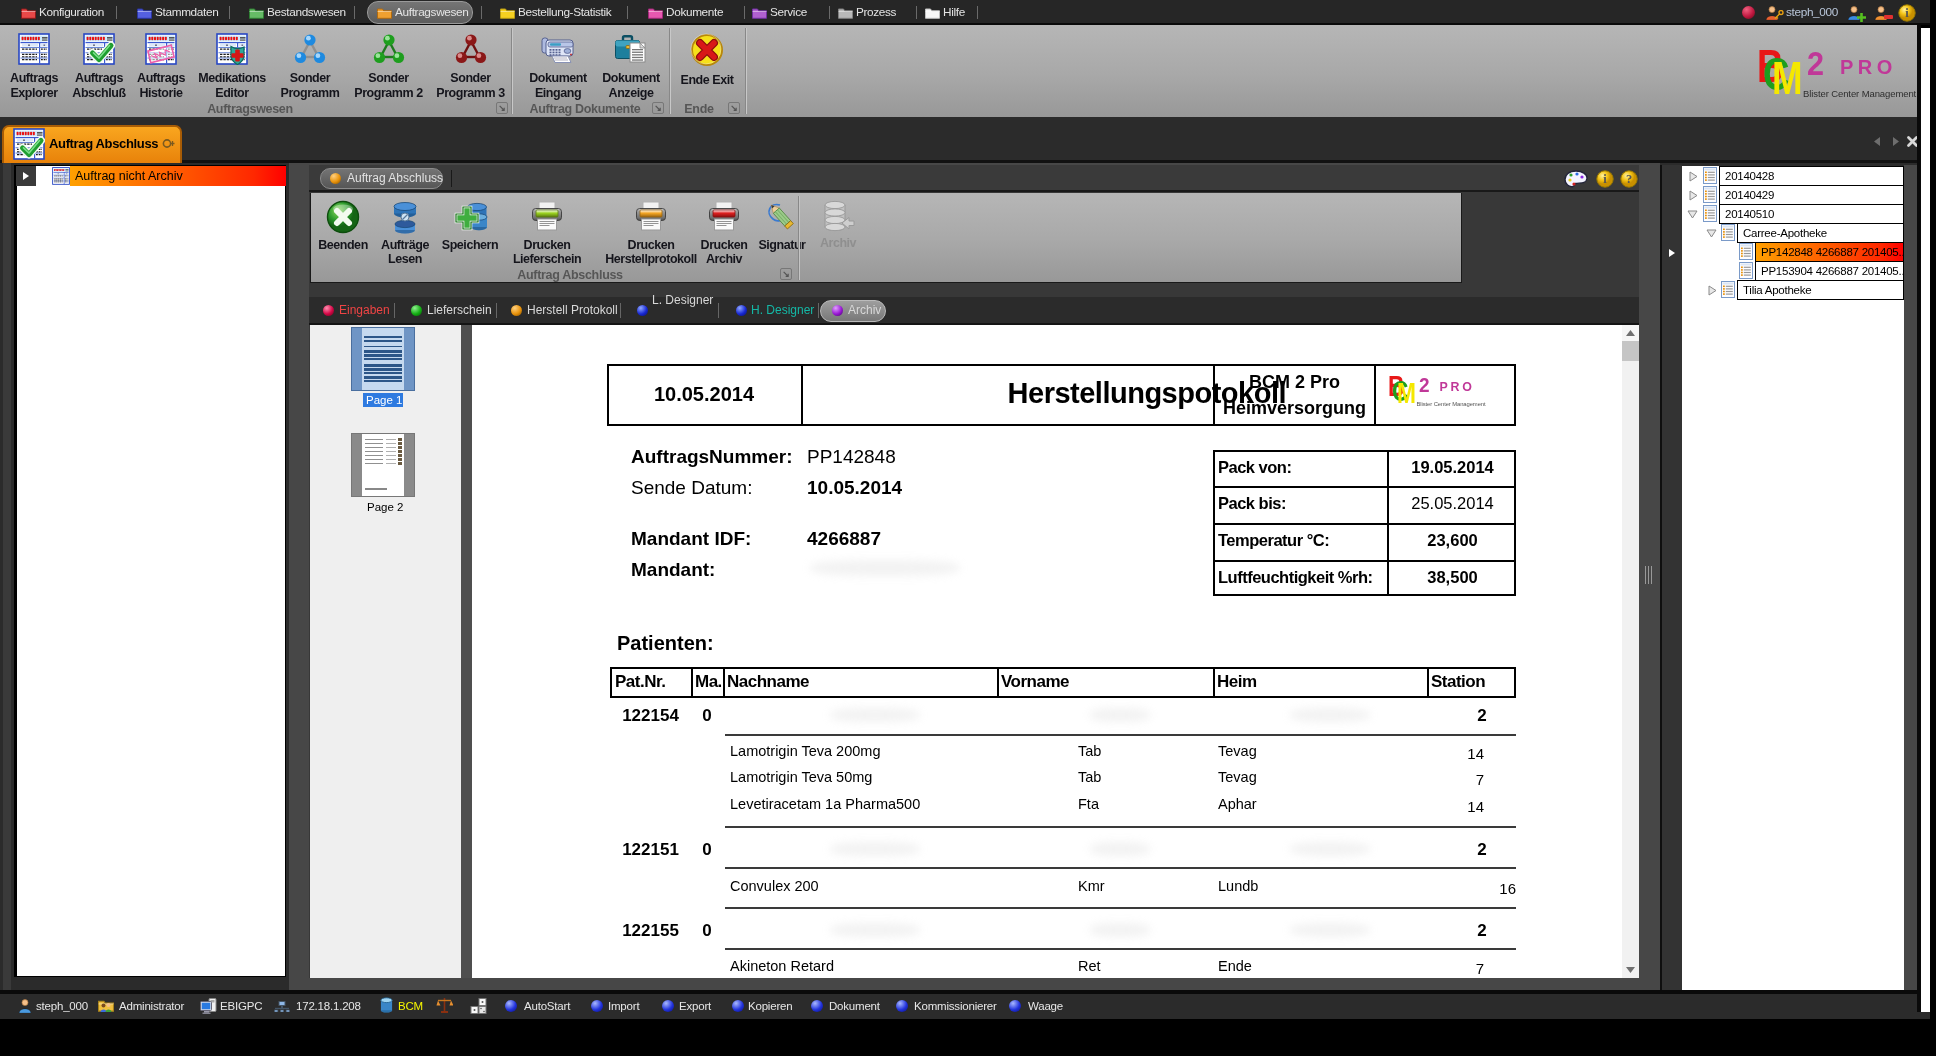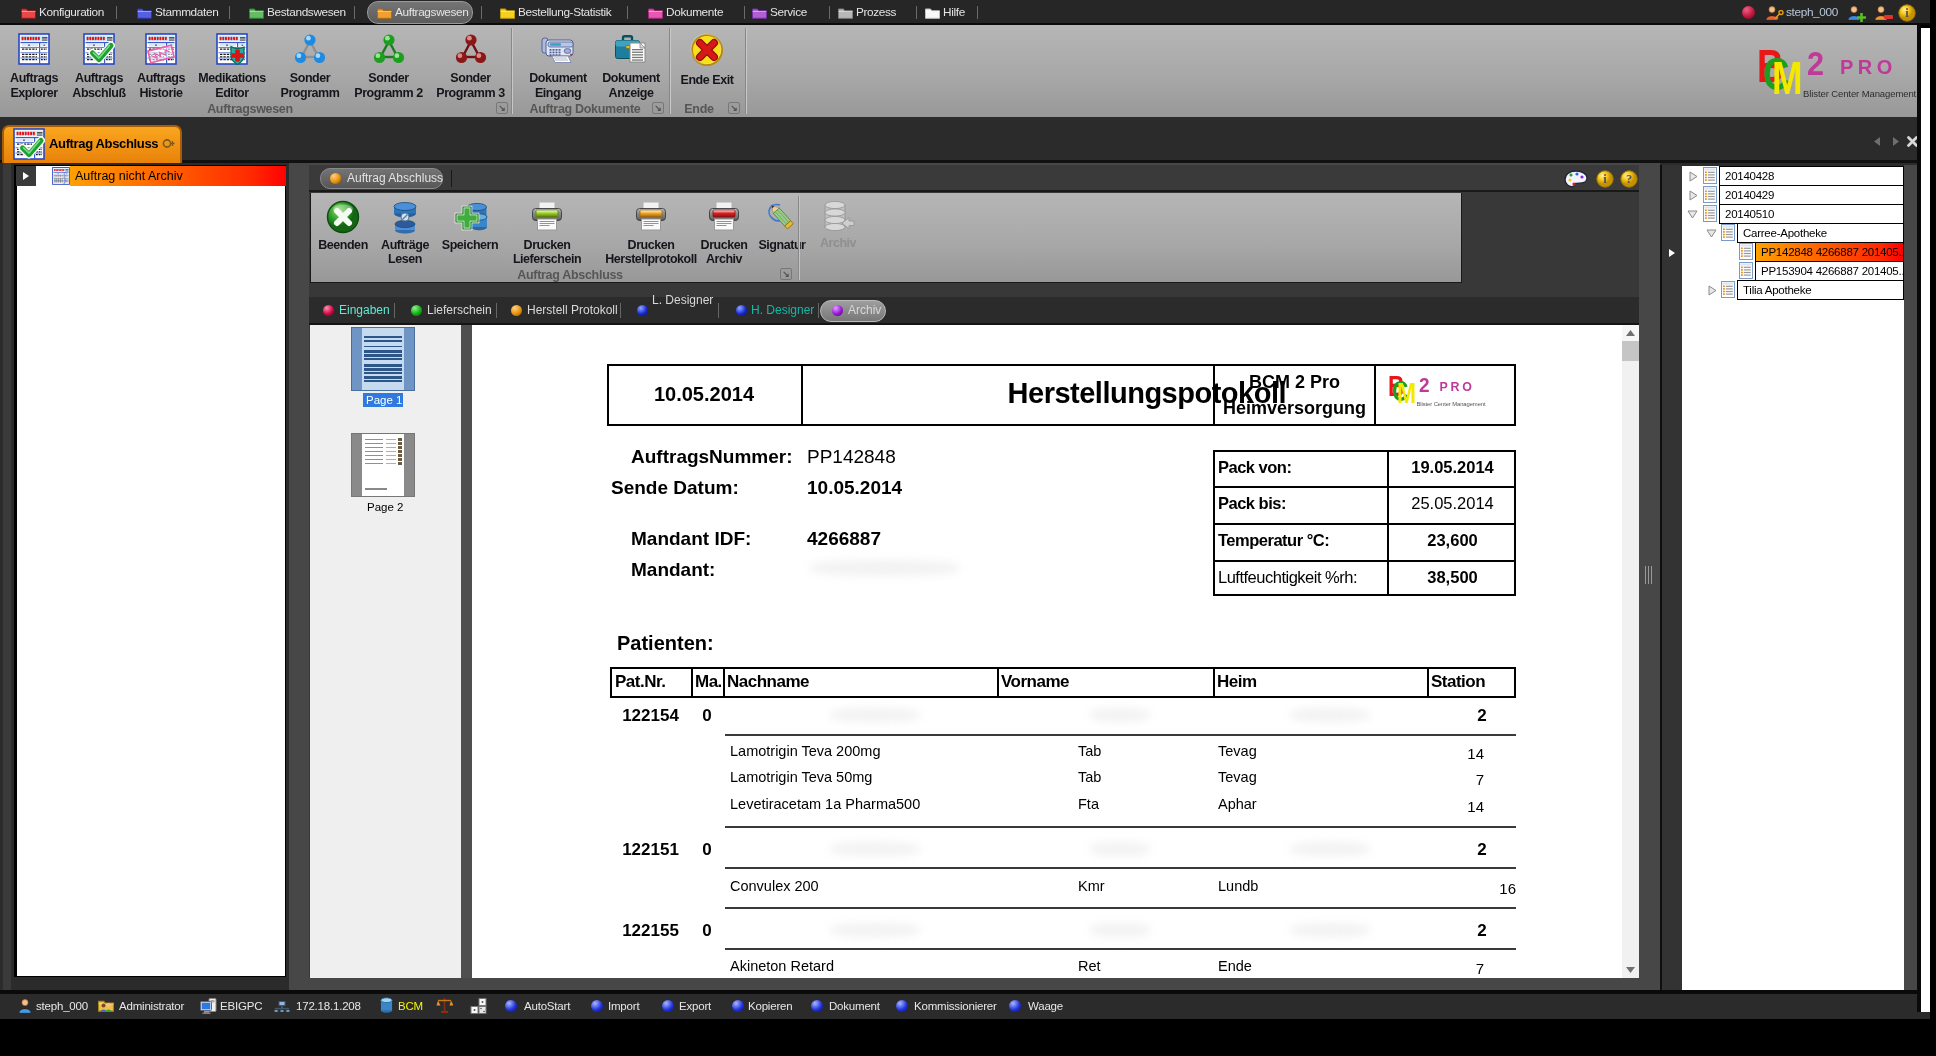--- a/index.html
+++ b/index.html
@@ -582,21 +582,21 @@
       <ellipse cx="14" cy="27" rx="10" ry="3.6" fill="#d8d8d8" stroke="#9a9a9a" stroke-width="0.9"></ellipse>
       <path d="M21,23 l7,-5.5 v3.5 h5 v4.5 h-5 v3.5 z" fill="#cecece" stroke="#9a9a9a"></path>
     </svg>Archiv</div>
 <div class="grplab" style="left:500px;top:268px;width:140px">Auftrag Abschluss</div>
 <div class="dlaunch" style="left:780px;top:268px">↘</div>
 <div class="a" style="left:798px;top:196px;width:1px;height:84px;background:#888"></div>
 <div class="a" style="left:799px;top:196px;width:1px;height:84px;background:#c4c4c4"></div>
 <div class="a" style="left:309px;top:297px;width:1330px;height:28px;background:#2b2b2b;border-bottom:2px solid #141414"></div>
 <div class="a" style="left:820px;top:300px;width:66px;height:22px;background:linear-gradient(#9e9e9e,#787878);border:1px solid #bbb;border-radius:11px"></div>
 <div class="sp" style="left:323px;top:305px;width:11px;height:11px;background:radial-gradient(circle at 34% 28%, #ff8fb0, #d40646 55%, #600318)"></div>
-<div class="vtab" style="left:339px;top:303px;color:#5eead4">Eingaben</div>
+<div class="vtab" style="left:339px;top:303px;color:#ef4444">Eingaben</div>
 <div class="sp" style="left:411px;top:305px;width:11px;height:11px;background:radial-gradient(circle at 34% 28%, #90f090, #14b014 55%, #055005)"></div>
 <div class="vtab" style="left:427px;top:303px;color:#d8d8d8">Lieferschein</div>
 <div class="sp" style="left:511px;top:305px;width:11px;height:11px;background:radial-gradient(circle at 34% 28%, #ffd080, #e8920a 55%, #7a4a00)"></div>
 <div class="vtab" style="left:527px;top:303px;color:#d8d8d8">Herstell Protokoll</div>
 <div class="sp" style="left:637px;top:305px;width:11px;height:11px;background:radial-gradient(circle at 34% 28%, #8fa8ff, #1828d4 55%, #060c60)"></div>
 <div class="vtab" style="left:652px;top:293px;color:#d8d8d8">L. Designer</div>
 <div class="sp" style="left:736px;top:305px;width:11px;height:11px;background:radial-gradient(circle at 34% 28%, #8fa8ff, #1828d4 55%, #060c60)"></div>
 <div class="vtab" style="left:751px;top:303px;color:#14b8a6">H. Designer</div>
 <div class="sp" style="left:832px;top:305px;width:11px;height:11px;background:radial-gradient(circle at 34% 28%, #e0a0ff, #9918d4 55%, #400660)"></div>
 <div class="vtab" style="left:848px;top:303px;color:#d8d8d8">Archiv</div>
@@ -667,38 +667,38 @@
 <div class="a" style="left:1388px;top:372px;width:105.4px;height:38.44px">
     <div class="a" style="left:0.0px;top:0.0px;font-weight:bold;font-size:29.14px;color:#e81818;transform:scaleX(0.78);transform-origin:0 0;line-height:1">B</div>
     <div class="a" style="left:3.7199999999999998px;top:4.96px;font-weight:bold;font-size:29.14px;color:#1e9e1e;transform:scaleX(0.78);transform-origin:0 0;line-height:1">C</div>
     <div class="a" style="left:9.3px;top:7.4399999999999995px;font-weight:bold;font-size:29.14px;color:#f5e800;transform:scaleX(0.78);transform-origin:0 0;line-height:1">M</div>
     <div class="a" style="left:31.0px;top:2.48px;font-weight:bold;font-size:21.08px;color:#c03898;transform:scaleX(0.9);transform-origin:0 0;line-height:1">2</div>
     <div class="a" style="left:51.46px;top:9.3px;font-weight:bold;font-size:12.4px;letter-spacing:2.79px;color:#c03898;line-height:1">PRO</div>
     <div class="a" style="left:28.52px;top:28.52px;font-size:5.89px;letter-spacing:-0.1px;color:#555;white-space:nowrap">Blister Center Management</div>
   </div>
 <div class="doc" style="left:631px;top:446px;font-weight:bold;font-size:19px">AuftragsNummer:</div>
 <div class="doc" style="left:807px;top:446px;font-weight:normal;font-size:19px">PP142848</div>
-<div class="doc" style="left:611px;top:477px;font-weight:bold;font-size:19px">Sende Datum:</div>
+<div class="doc" style="left:631px;top:477px;font-weight:normal;font-size:19px">Sende Datum:</div>
 <div class="doc" style="left:807px;top:477px;font-weight:bold;font-size:19px">10.05.2014</div>
 <div class="doc" style="left:631px;top:528px;font-weight:bold;font-size:19px">Mandant IDF:</div>
 <div class="doc" style="left:807px;top:528px;font-weight:bold;font-size:19px">4266887</div>
 <div class="doc" style="left:631px;top:559px;font-weight:bold;font-size:19px">Mandant:</div>
 <div class="blur" style="left:810px;top:560px;width:150px;height:16px"></div>
 <div class="doc" style="left:1213px;top:450px;width:303px;height:146px;border:2px solid #000"></div>
 <div class="doc" style="left:1213px;top:486px;width:303px;height:2px;background:#000"></div>
 <div class="doc" style="left:1213px;top:523px;width:303px;height:2px;background:#000"></div>
 <div class="doc" style="left:1213px;top:560px;width:303px;height:2px;background:#000"></div>
 <div class="doc" style="left:1387px;top:450px;width:2px;height:146px;background:#000"></div>
 <div class="doc" style="left:1218px;top:458px;font-weight:bold;font-size:16.5px;letter-spacing:-0.5px">Pack von:</div>
 <div class="doc" style="left:1389px;top:458px;width:127px;text-align:center;font-weight:bold;font-size:16.5px">19.05.2014</div>
 <div class="doc" style="left:1218px;top:494px;font-weight:bold;font-size:16.5px;letter-spacing:-0.5px">Pack bis:</div>
 <div class="doc" style="left:1389px;top:494px;width:127px;text-align:center;font-weight:normal;font-size:16.5px">25.05.2014</div>
 <div class="doc" style="left:1218px;top:531px;font-weight:bold;font-size:16.5px;letter-spacing:-0.5px">Temperatur °C:</div>
 <div class="doc" style="left:1389px;top:531px;width:127px;text-align:center;font-weight:bold;font-size:16.5px">23,600</div>
-<div class="doc" style="left:1218px;top:568px;font-weight:normal;font-size:16.5px;letter-spacing:-0.5px">Luftfeuchtigkeit %rh:</div>
+<div class="doc" style="left:1218px;top:568px;font-weight:bold;font-size:16.5px;letter-spacing:-0.5px">Luftfeuchtigkeit %rh:</div>
 <div class="doc" style="left:1389px;top:568px;width:127px;text-align:center;font-weight:bold;font-size:16.5px">38,500</div>
 <div class="doc" style="left:617px;top:632px;font-weight:bold;font-size:20px">Patienten:</div>
 <div class="doc" style="left:610px;top:667px;width:906px;height:31px;border:2px solid #000"></div>
 <div class="doc" style="left:691px;top:667px;width:2px;height:31px;background:#000"></div>
 <div class="doc" style="left:723px;top:667px;width:2px;height:31px;background:#000"></div>
 <div class="doc" style="left:997px;top:667px;width:2px;height:31px;background:#000"></div>
 <div class="doc" style="left:1213px;top:667px;width:2px;height:31px;background:#000"></div>
 <div class="doc" style="left:1427px;top:667px;width:2px;height:31px;background:#000"></div>
 <div class="doc" style="left:615px;top:672px;font-weight:bold;font-size:17px;letter-spacing:-0.5px">Pat.Nr.</div>
 <div class="doc" style="left:695px;top:672px;font-weight:bold;font-size:17px;letter-spacing:-0.5px">Ma.</div>

